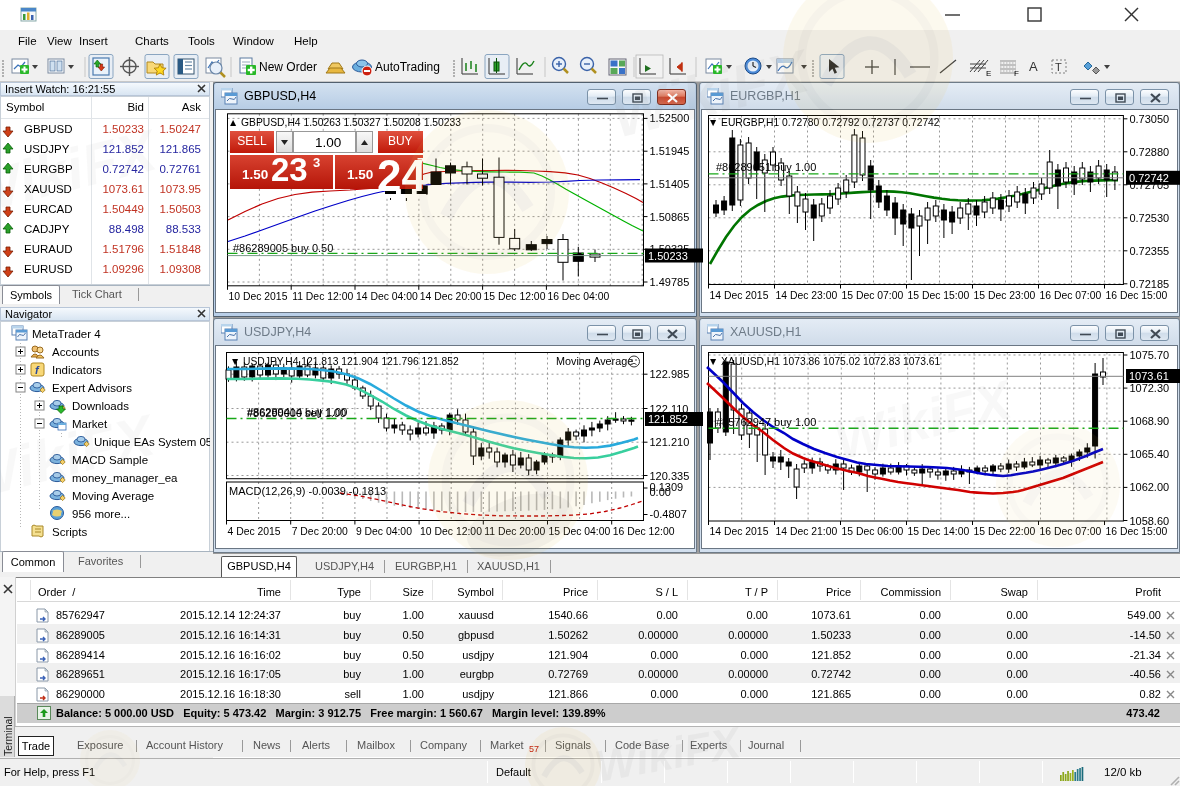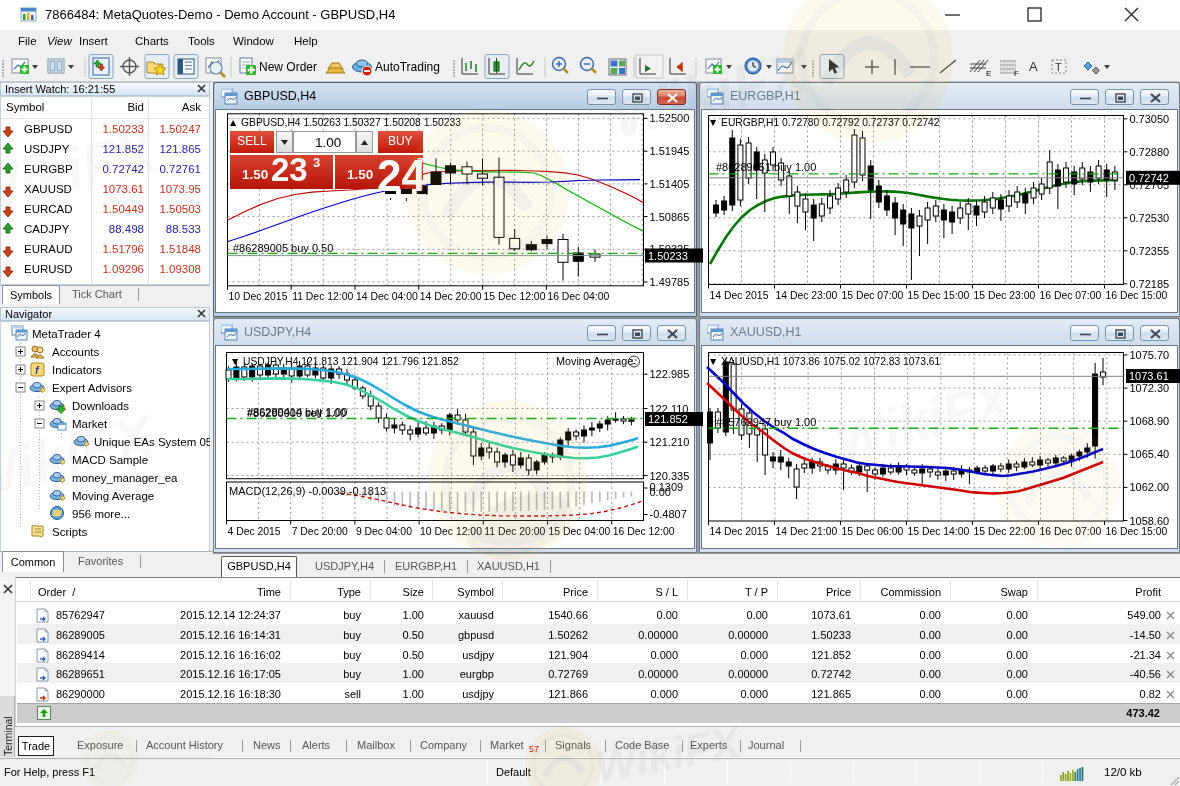--- a/index.html
+++ b/index.html
@@ -13,30 +13,29 @@
 </style></head><body>
 <div id="app">
 <div class="abs" style="left:0;top:0;width:1180px;height:30px;background:#fff;"></div>
 <svg class="abs" style="left:20px;top:6px" width="18" height="18">
 <rect x="1" y="2" width="15" height="13" fill="#f6f8fa" stroke="#8aa" stroke-width="1"></rect>
 <rect x="1" y="2" width="15" height="3.5" fill="#4a86c8"></rect>
 <rect x="3" y="8" width="2.5" height="6" fill="#3a9a3a"></rect>
 <rect x="7" y="6.5" width="2.5" height="7.5" fill="#e0b030"></rect>
 <rect x="11" y="9" width="2.5" height="5" fill="#3a62b0"></rect>
     </svg>
-<div class="abs" style="left:45px;top:7px;font-size:13px;color:#000;">7866484: MetaQuotes-Demo - Demo Account - GBPUSD,H4</div>
 <svg class="abs" style="left:920px;top:0" width="260" height="30">
 <line x1="25" y1="15" x2="40" y2="15" stroke="#333" stroke-width="1.4"></line>
 <rect x="108" y="8" width="13" height="13" fill="none" stroke="#333" stroke-width="1.4"></rect>
 <line x1="205" y1="8" x2="218" y2="21" stroke="#333" stroke-width="1.4"></line>
 <line x1="218" y1="8" x2="205" y2="21" stroke="#333" stroke-width="1.4"></line>
     </svg>
 <div class="abs" style="left:0;top:30px;width:1180px;height:22px;background:#f0f0f0;"></div>
 <div class="abs" style="left:18px;top:34.5px;font-size:11.5px;color:#000;">File</div>
-<div class="abs" style="left:47px;top:34.5px;font-size:11.5px;color:#000;font-style:italic;">View</div>
+<div class="abs" style="left:47px;top:34.5px;font-size:11.5px;color:#000;">View</div>
 <div class="abs" style="left:79px;top:34.5px;font-size:11.5px;color:#000;">Insert</div>
 <div class="abs" style="left:135px;top:34.5px;font-size:11.5px;color:#000;">Charts</div>
 <div class="abs" style="left:188px;top:34.5px;font-size:11.5px;color:#000;">Tools</div>
 <div class="abs" style="left:233px;top:34.5px;font-size:11.5px;color:#000;">Window</div>
 <div class="abs" style="left:294px;top:34.5px;font-size:11.5px;color:#000;">Help</div>
 <div class="abs" style="left:0;top:52px;width:1180px;height:30px;background:#f0f0f0;border-bottom:1px solid #c8c8c8;"></div>
 <svg class="abs" style="left:0;top:52px" width="1180" height="30">
       <rect x="2" y="8" width="2" height="2" fill="#b0b0b0"></rect>
       <rect x="2" y="11" width="2" height="2" fill="#b0b0b0"></rect>
       <rect x="2" y="14" width="2" height="2" fill="#b0b0b0"></rect>
@@ -1251,20 +1250,21 @@
 <div class="abs" style="left:898px;top:688px;width:130px;text-align:right;font-size:11px;color:#000;">0.00</div>
 <div class="abs" style="left:1031px;top:688px;width:130px;text-align:right;font-size:11px;color:#000;">0.82</div>
 <svg class="abs" style="left:1166px;top:690px" width="10" height="10">
       <path d="M1 1 L8 8 M8 1 L1 8" stroke="#888" stroke-width="1.4"></path>
     </svg>
 <div class="abs" style="left:17px;top:703px;width:1163px;height:20px;background:#cdcdcd;border-top:1px solid #a8a8a8;"></div>
 <svg class="abs" style="left:37px;top:706px" width="14" height="14">
 <rect x="0.5" y="0.5" width="13" height="13" fill="#e8f4e8" stroke="#5a8a5a"></rect>
 <path d="M7 3 l4 4 l-2.7 0 l0 4 l-2.6 0 l0 -4 l-2.7 0 z" fill="#1a9a1a"></path>
     </svg>
+<div class="abs" style="left:56px;top:707px;font-size:11px;font-weight:bold;color:#000;">Balance: 5 000.00 USD&nbsp;&nbsp;&nbsp;Equity: 5 473.42&nbsp;&nbsp;&nbsp;Margin: 3 912.75&nbsp;&nbsp;&nbsp;Free margin: 1 560.67&nbsp;&nbsp;&nbsp;Margin level: 139.89%</div>
 <div class="abs" style="left:1030px;top:707px;width:130px;text-align:right;font-size:11px;font-weight:bold;color:#000;">473.42</div>
 <div class="abs" style="left:0;top:726px;width:1180px;height:31px;background:#f0f0f0;border-top:1px solid #b4b4b4;"></div>
 <div class="tab-act" style="left:18px;top:736px;width:36px;height:20px;font-size:11px;line-height:19px;border-color:#222;border-width:1.5px;border-bottom:1.5px solid #222;border-radius:0;">Trade</div>
 <div class="abs" style="left:77px;top:739px;font-size:11px;color:#555;">Exposure</div>
 <div class="abs" style="left:146px;top:739px;font-size:11px;color:#555;">Account History</div>
 <div class="abs" style="left:253px;top:739px;font-size:11px;color:#555;">News</div>
 <div class="abs" style="left:302px;top:739px;font-size:11px;color:#555;">Alerts</div>
 <div class="abs" style="left:357px;top:739px;font-size:11px;color:#555;">Mailbox</div>
 <div class="abs" style="left:420px;top:739px;font-size:11px;color:#555;">Company</div>
 <div class="abs" style="left:490px;top:739px;font-size:11px;color:#555;">Market</div>

